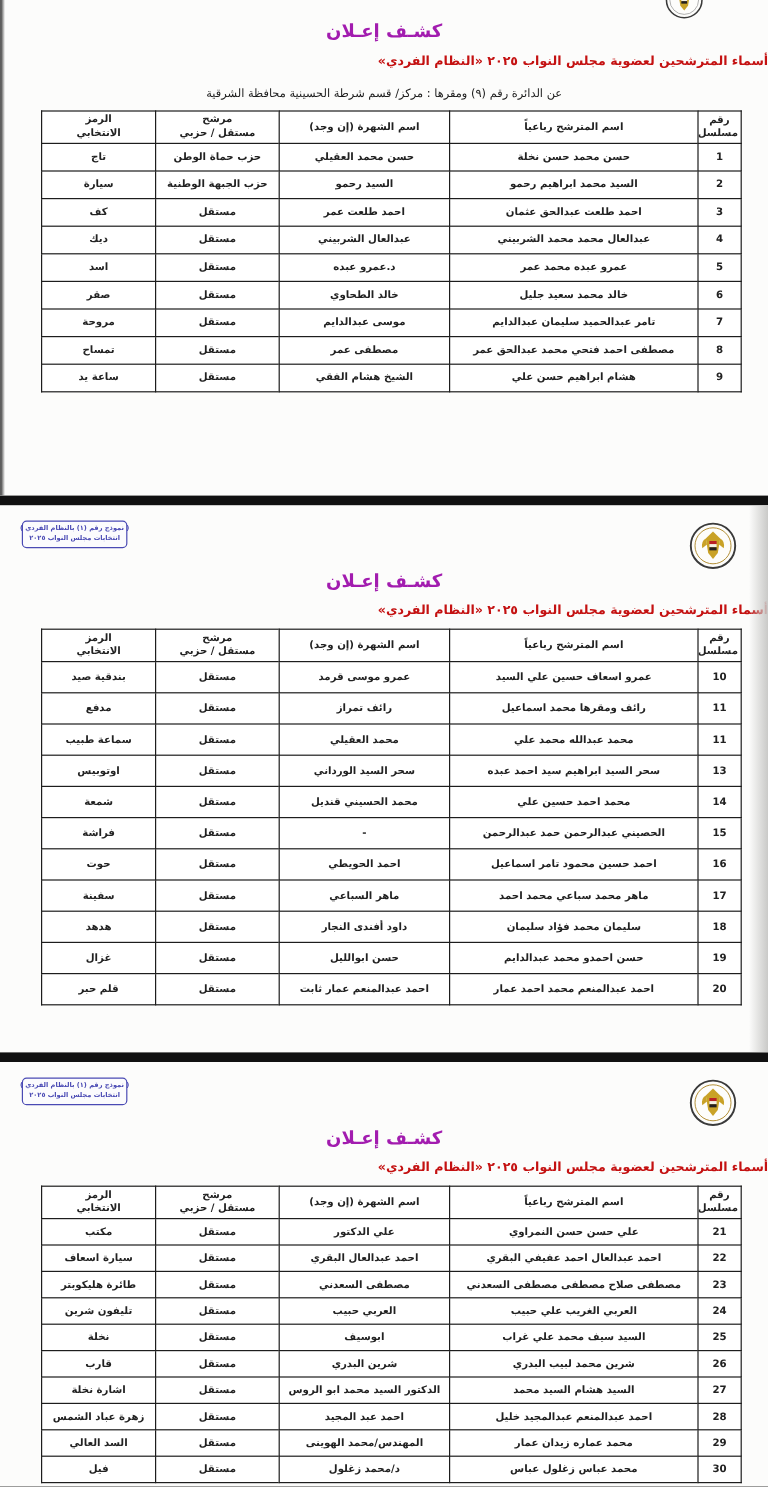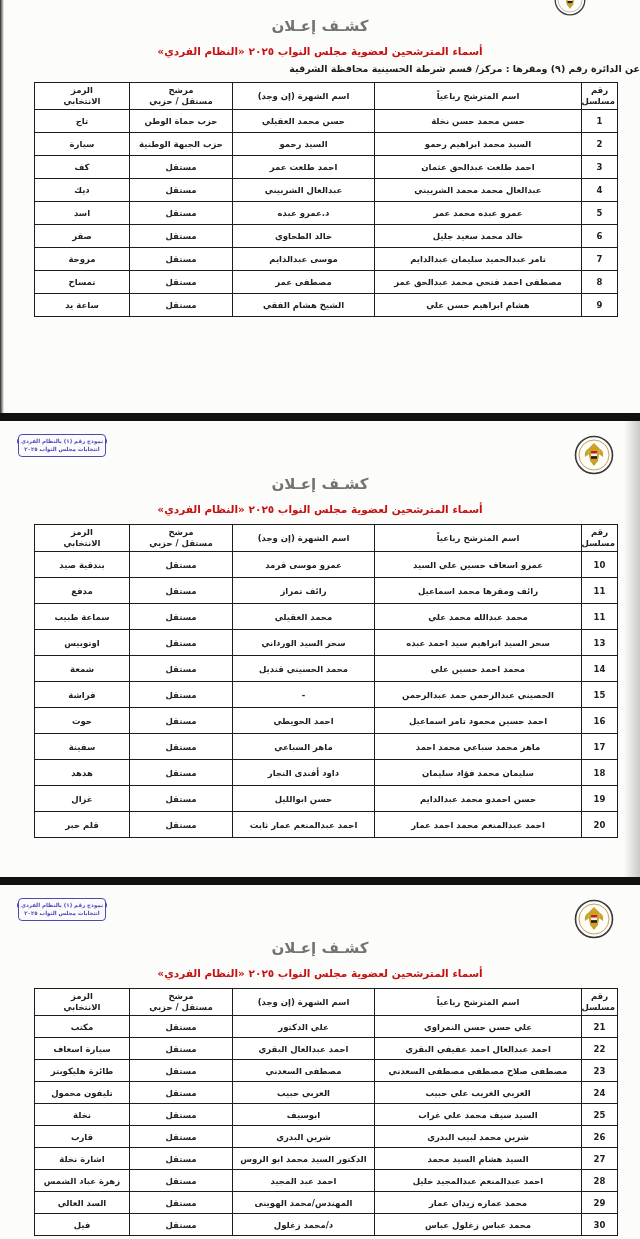--- a/index.html
+++ b/index.html
@@ -25,30 +25,30 @@
   
   .stamp{
     position:absolute;left:18px;top:13px;width:88px;min-height:22px;
     border:1px solid #8a8a9a;border-radius:4px;
     display:flex;flex-direction:column;justify-content:center;align-items:center;
     padding:2px 2px;box-sizing:border-box;background:#fbfbfd;
   }
   .stamp div{font-size:5.5px;line-height:1.5;font-weight:700;white-space:nowrap;}
 
   .title{
-    text-align:center;font-weight:700;color:#737373;
+    text-align:center;font-weight:700;color:#a21caf;
     font-size:15px;letter-spacing:.5px;
   }
   .page1 .title{padding-top:7px;}
   .page2 .title,.page3 .title{padding-top:44px;}
   .subtitle{
-    text-align:center;font-weight:700;font-size:10.5px;margin-top:9px;
+    text-align:right;font-weight:700;font-size:10.5px;margin-top:9px;
   }
   .district{
-    font-weight:700;font-size:9.5px;color:#1c1c1c;margin-top:6px;
+    text-align:center;font-weight:400;font-size:9.5px;color:#1c1c1c;margin-top:16px;
   }
 
   table.cand{
     border-collapse:collapse;table-layout:fixed;
     margin:8px 22px 0 35px;width:583px;
     background:#fff;
   }
   .page2 table.cand,.page3 table.cand{margin-top:9px;}
   table.cand th,table.cand td{
     border:1px solid #1d1d1d;
@@ -359,21 +359,21 @@
           <td class="c-name">مصطفى صلاح مصطفى مصطفى السعدني</td>
           <td class="c-fame">مصطفى السعدني</td>
           <td class="c-party">مستقل</td>
           <td class="c-symbol">طائرة هليكوبتر</td>
         </tr>
         <tr>
           <td class="c-serial">24</td>
           <td class="c-name">العربي الغريب علي حبيب</td>
           <td class="c-fame">العربي حبيب</td>
           <td class="c-party">مستقل</td>
-          <td class="c-symbol">تليفون محمول</td>
+          <td class="c-symbol">تليفون شرين</td>
         </tr>
         <tr>
           <td class="c-serial">25</td>
           <td class="c-name">السيد سيف محمد علي غراب</td>
           <td class="c-fame">ابوسيف</td>
           <td class="c-party">مستقل</td>
           <td class="c-symbol">نخلة</td>
         </tr>
         <tr>
           <td class="c-serial">26</td>

